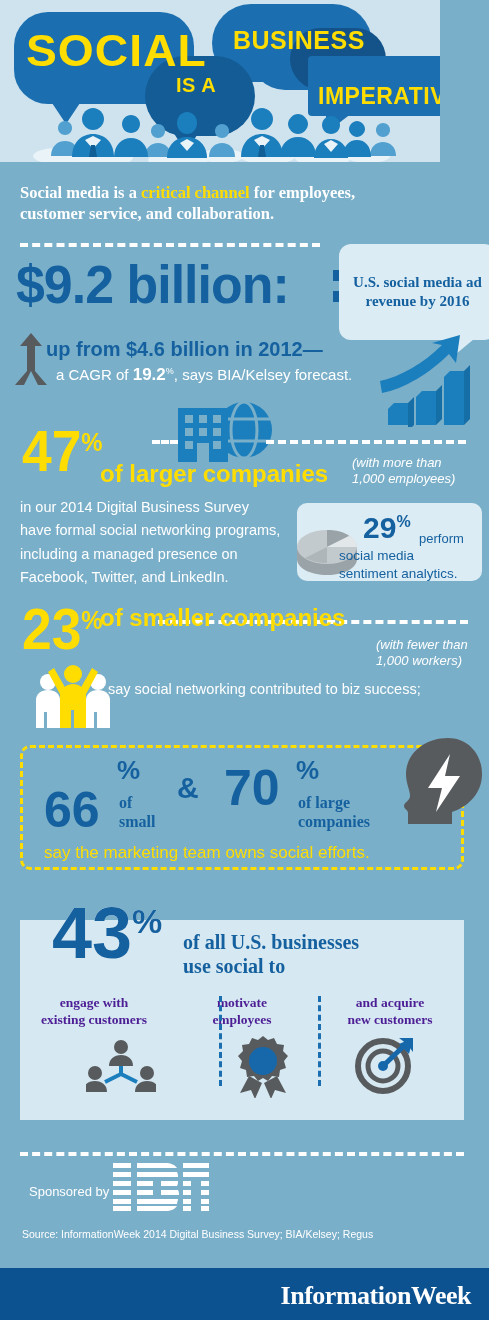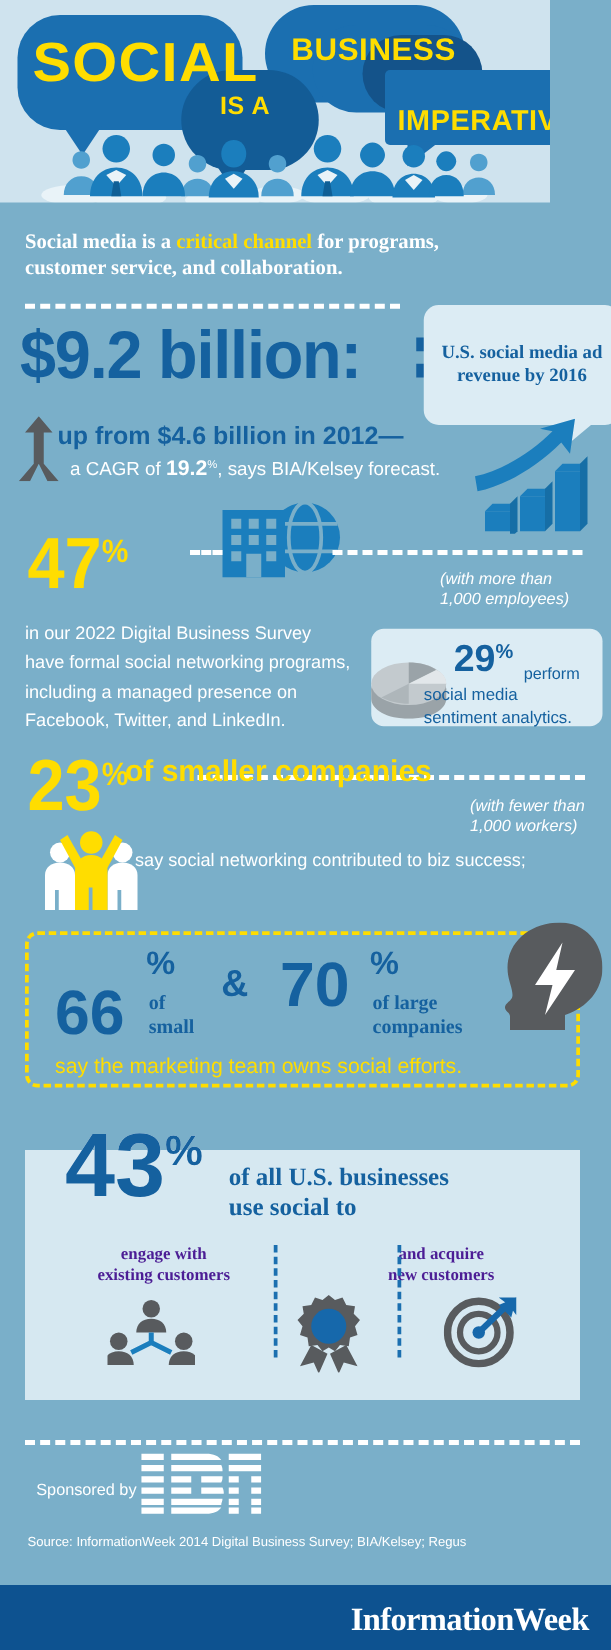--- a/index.html
+++ b/index.html
@@ -273,21 +273,21 @@
       <g fill="#0f5f96">
         <path d="M91 55h4l2 12h-8z"></path>
           <path d="M260 55h4l2 12h-8z"></path>
       </g>
     </svg>
 
     <div class="header-strip"></div>
   </div>
 
   <div class="intro">
-    <span>Social media is a </span><span class="hl">critical channel</span><span> for programs,</span><br>
+    <span>Social media is a </span><span class="hl">critical channel</span><span> for employees,</span><br>
     <span>customer service, and collaboration.</span>
   </div>
 
   <div class="dash-h" style="left:20px; top:243px; width:300px;"></div>
 
   <div class="bigmoney">$9.2 billion:</div>
 
   <div class="callout-tabs">
       <span></span>
       <span></span>
@@ -340,27 +340,28 @@
       <rect x="29" y="43" width="12" height="19"></rect>
     </g>
   </svg>
 
   <div class="dash-h" style="left:152px; top:440px; width:26px;"></div>
   <div class="dash-h" style="left:266px; top:440px; width:200px;"></div>
 
   <div class="pct-yellow" style="left:22px; top:422px;">
     <span>47</span><span class="pct-sign-y">%</span>
   </div>
+  <div class="lbl-yellow" style="left:100px; top:460px;">of larger companies</div>
   <div class="paren" style="left:352px; top:455px;">
     <span>(with more than</span><br>
     <span>1,000 employees)</span>
   </div>
 
   <div class="body-white" style="left:20px; top:496px; width:280px;">
-    <span>in our 2022 Digital Business Survey</span><br>
+    <span>in our 2014 Digital Business Survey</span><br>
     <span>have formal social networking programs,</span><br>
     <span>including a managed presence on</span><br>
     <span>Facebook, Twitter, and LinkedIn.</span>
   </div>
 
   <div class="panel29">
     <svg style="position:absolute;left:-6px;top:14px;" width="72" height="58" viewBox="0 0 72 58">
       <ellipse cx="36" cy="34" rx="30" ry="17" fill="#9aa3a8"></ellipse>
       <path d="M6 34v8c0 9 13 16 30 16s30-7 30-16v-8z" fill="#9aa3a8"></path>
       <ellipse cx="36" cy="30" rx="30" ry="17" fill="#c3cace"></ellipse>
@@ -441,20 +442,24 @@
   </div>
   <div class="t43">
     <span>of all U.S. businesses</span><br>
     <span>use social to</span>
   </div>
 
   <div class="col3">
     <div class="c">
       <span>engage with</span><br>
       <span>existing customers</span>
+    </div>
+    <div class="c">
+      <span>motivate</span><br>
+      <span>employees</span>
     </div>
     <div class="c">
       <span>and acquire</span><br>
       <span>new customers</span>
     </div>
   </div>
 
   <div class="vdiv" style="left:219px;"></div>
   <div class="vdiv" style="left:318px;"></div>
 

